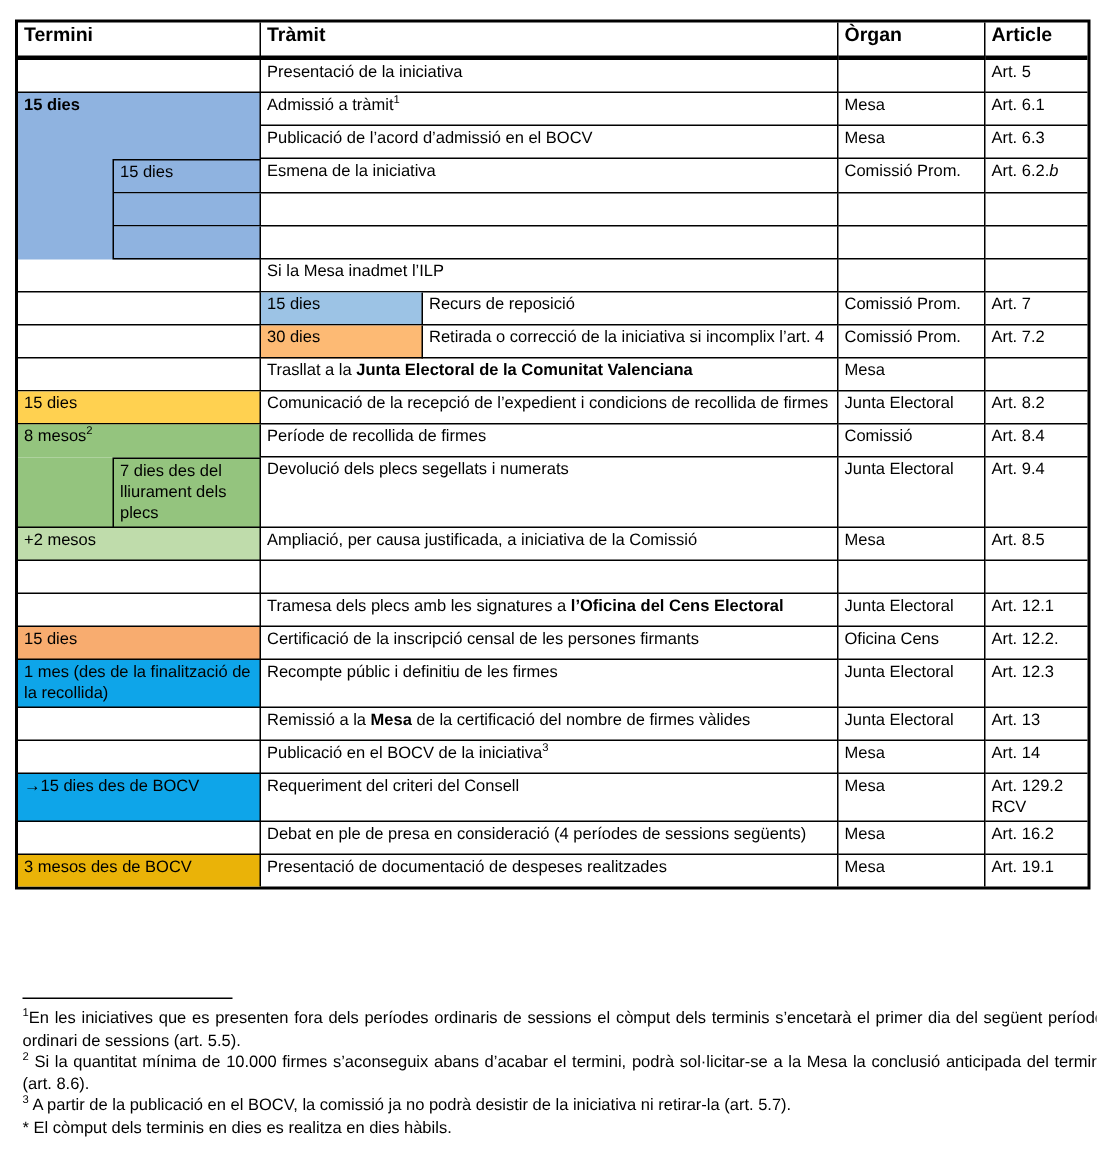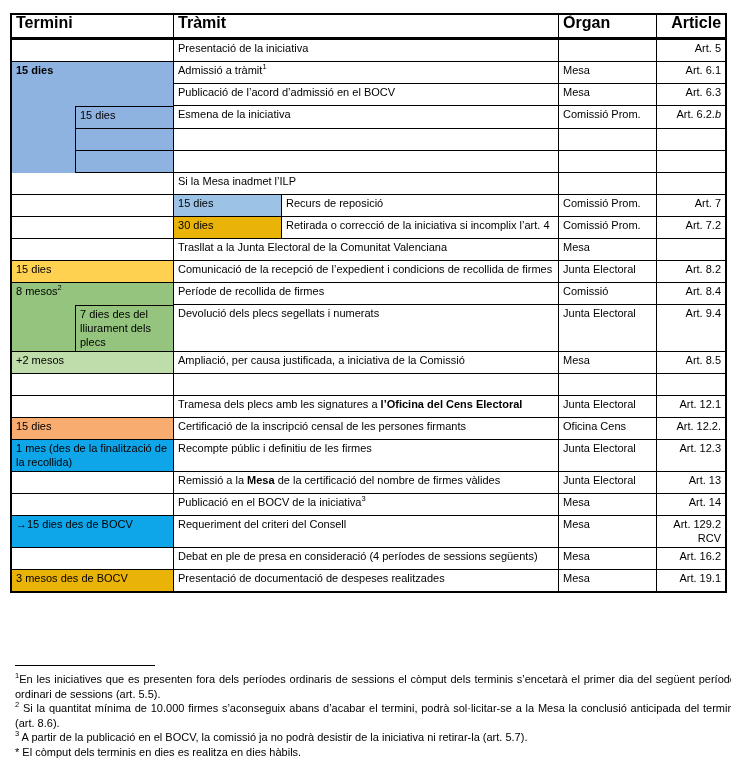--- a/index.html
+++ b/index.html
@@ -3,23 +3,23 @@
 <meta charset="utf-8">
 <style>
   html,body { margin:0; padding:0; background:#ffffff; }
   body { width:731px; height:774px; font-family:"Liberation Sans", sans-serif; color:#000; overflow:hidden; }
   .doc { padding:13px 0 0 10px; }
 
   table.proc { border-collapse:separate; border-spacing:0; table-layout:fixed; width:713px; border:2px solid #000; }
   th, td { border-right:1px solid #000; border-bottom:1px solid #000;
            padding:1px 4px 2px 4px; vertical-align:top; text-align:left;
            font-size:11px; line-height:14px; overflow:hidden; word-wrap:break-word; }
-  th { font-size:16px; font-weight:bold; border-bottom:3px solid #000; height:19px; }
+  th { font-size:13px; font-weight:bold; border-bottom:3px solid #000; height:19px; }
   td { height:18px; }
-  .nbr { border-right:none;text-align:right; }      
+  .nbr { border-right:none; }      
   .nbb { border-bottom:none; }     
   .tb  { border-top:1px solid #000; }
   sup { font-size:7.5px; line-height:0; vertical-align:super; }
 
   .footnotes { margin:72px 0 0 5px; width:721px; }
   .fn-rule { width:140px; height:0; border-top:1px solid #000; margin:0 0 6px 0; }
   .footnote { margin:0; font-size:11px; line-height:14.5px; text-align:justify; }
 </style>
 </head>
 <body>
@@ -96,29 +96,29 @@
     <tr>
       <td colspan="2"></td>
       <td style="background-color: rgb(156, 195, 229);"><span>15 dies</span></td>
       <td><span>Recurs de reposició</span></td>
       <td><span>Comissió Prom.</span></td>
       <td class="nbr"><span>Art. 7</span></td>
     </tr>
 
     <tr>
       <td colspan="2"></td>
-      <td style="background-color: #eab308; margin-left: 8px;"><span>30 dies</span></td>
+      <td style="background-color: #fdba74; margin-left: 8px;"><span>30 dies</span></td>
       <td><span>Retirada o correcció de la iniciativa si incomplix l’art. 4</span></td>
       <td><span>Comissió Prom.</span></td>
       <td class="nbr"><span>Art. 7.2</span></td>
     </tr>
 
     <tr>
       <td colspan="2"></td>
-      <td colspan="2"><span>Trasllat a la </span><span style="font-weight: normal;">Junta Electoral de la Comunitat Valenciana</span></td>
+      <td colspan="2"><span>Trasllat a la </span><span style="font-weight: bold;">Junta Electoral de la Comunitat Valenciana</span></td>
       <td><span>Mesa</span></td>
       <td class="nbr"></td>
     </tr>
 
     <tr>
       <td colspan="2" style="background-color: rgb(255, 209, 80);"><span>15 dies</span></td>
       <td colspan="2"><span>Comunicació de la recepció de l’expedient i condicions de recollida de firmes</span></td>
       <td><span>Junta Electoral</span></td>
       <td class="nbr"><span>Art. 8.2</span></td>
     </tr>

